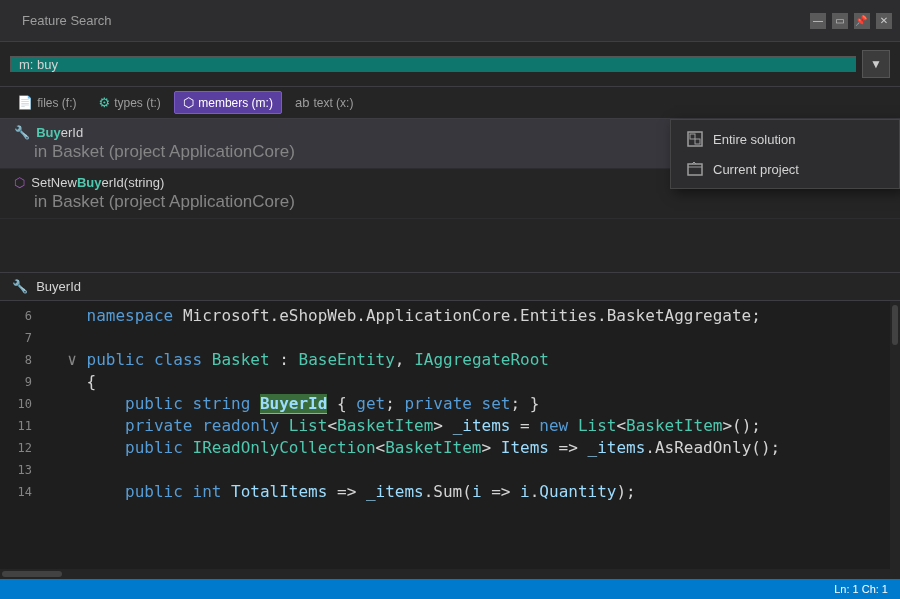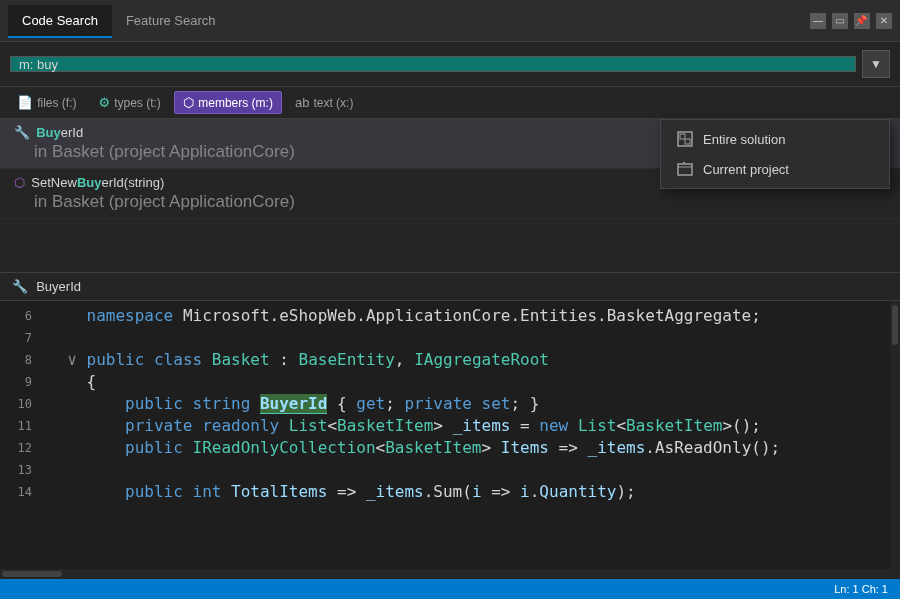--- a/index.html
+++ b/index.html
@@ -152,21 +152,21 @@
       font-size: 17px;
       color: #858585;
       margin-top: 2px;
       padding-left: 20px;
     }
 
     
     .scope-dropdown {
       position: absolute;
       top: 0;
-      right: 10px;
+      right: 0;
       background: #2d2d30;
       border: 1px solid #454545;
       box-shadow: 4px 4px 12px rgba(0,0,0,0.5);
       z-index: 100;
       width: 230px;
       padding: 4px 0;
     }
     .scope-item {
       display: flex;
       align-items: center;
@@ -292,21 +292,20 @@
       background: #424242;
       border-radius: 3px;
       width: 60px;
       margin: 0 2px;
     }
   </style>
 </head>
 <body>
 
 <div class="title-bar">
-  <div class="title-tab active">Code Search</div>
   <div class="title-tab">Feature Search</div>
   <div class="title-controls">
     <button class="title-ctrl-btn">—</button>
     <button class="title-ctrl-btn">▭</button>
     <button class="title-ctrl-btn">📌</button>
     <button class="title-ctrl-btn">✕</button>
   </div>
 </div>
 
 <div class="search-bar">

